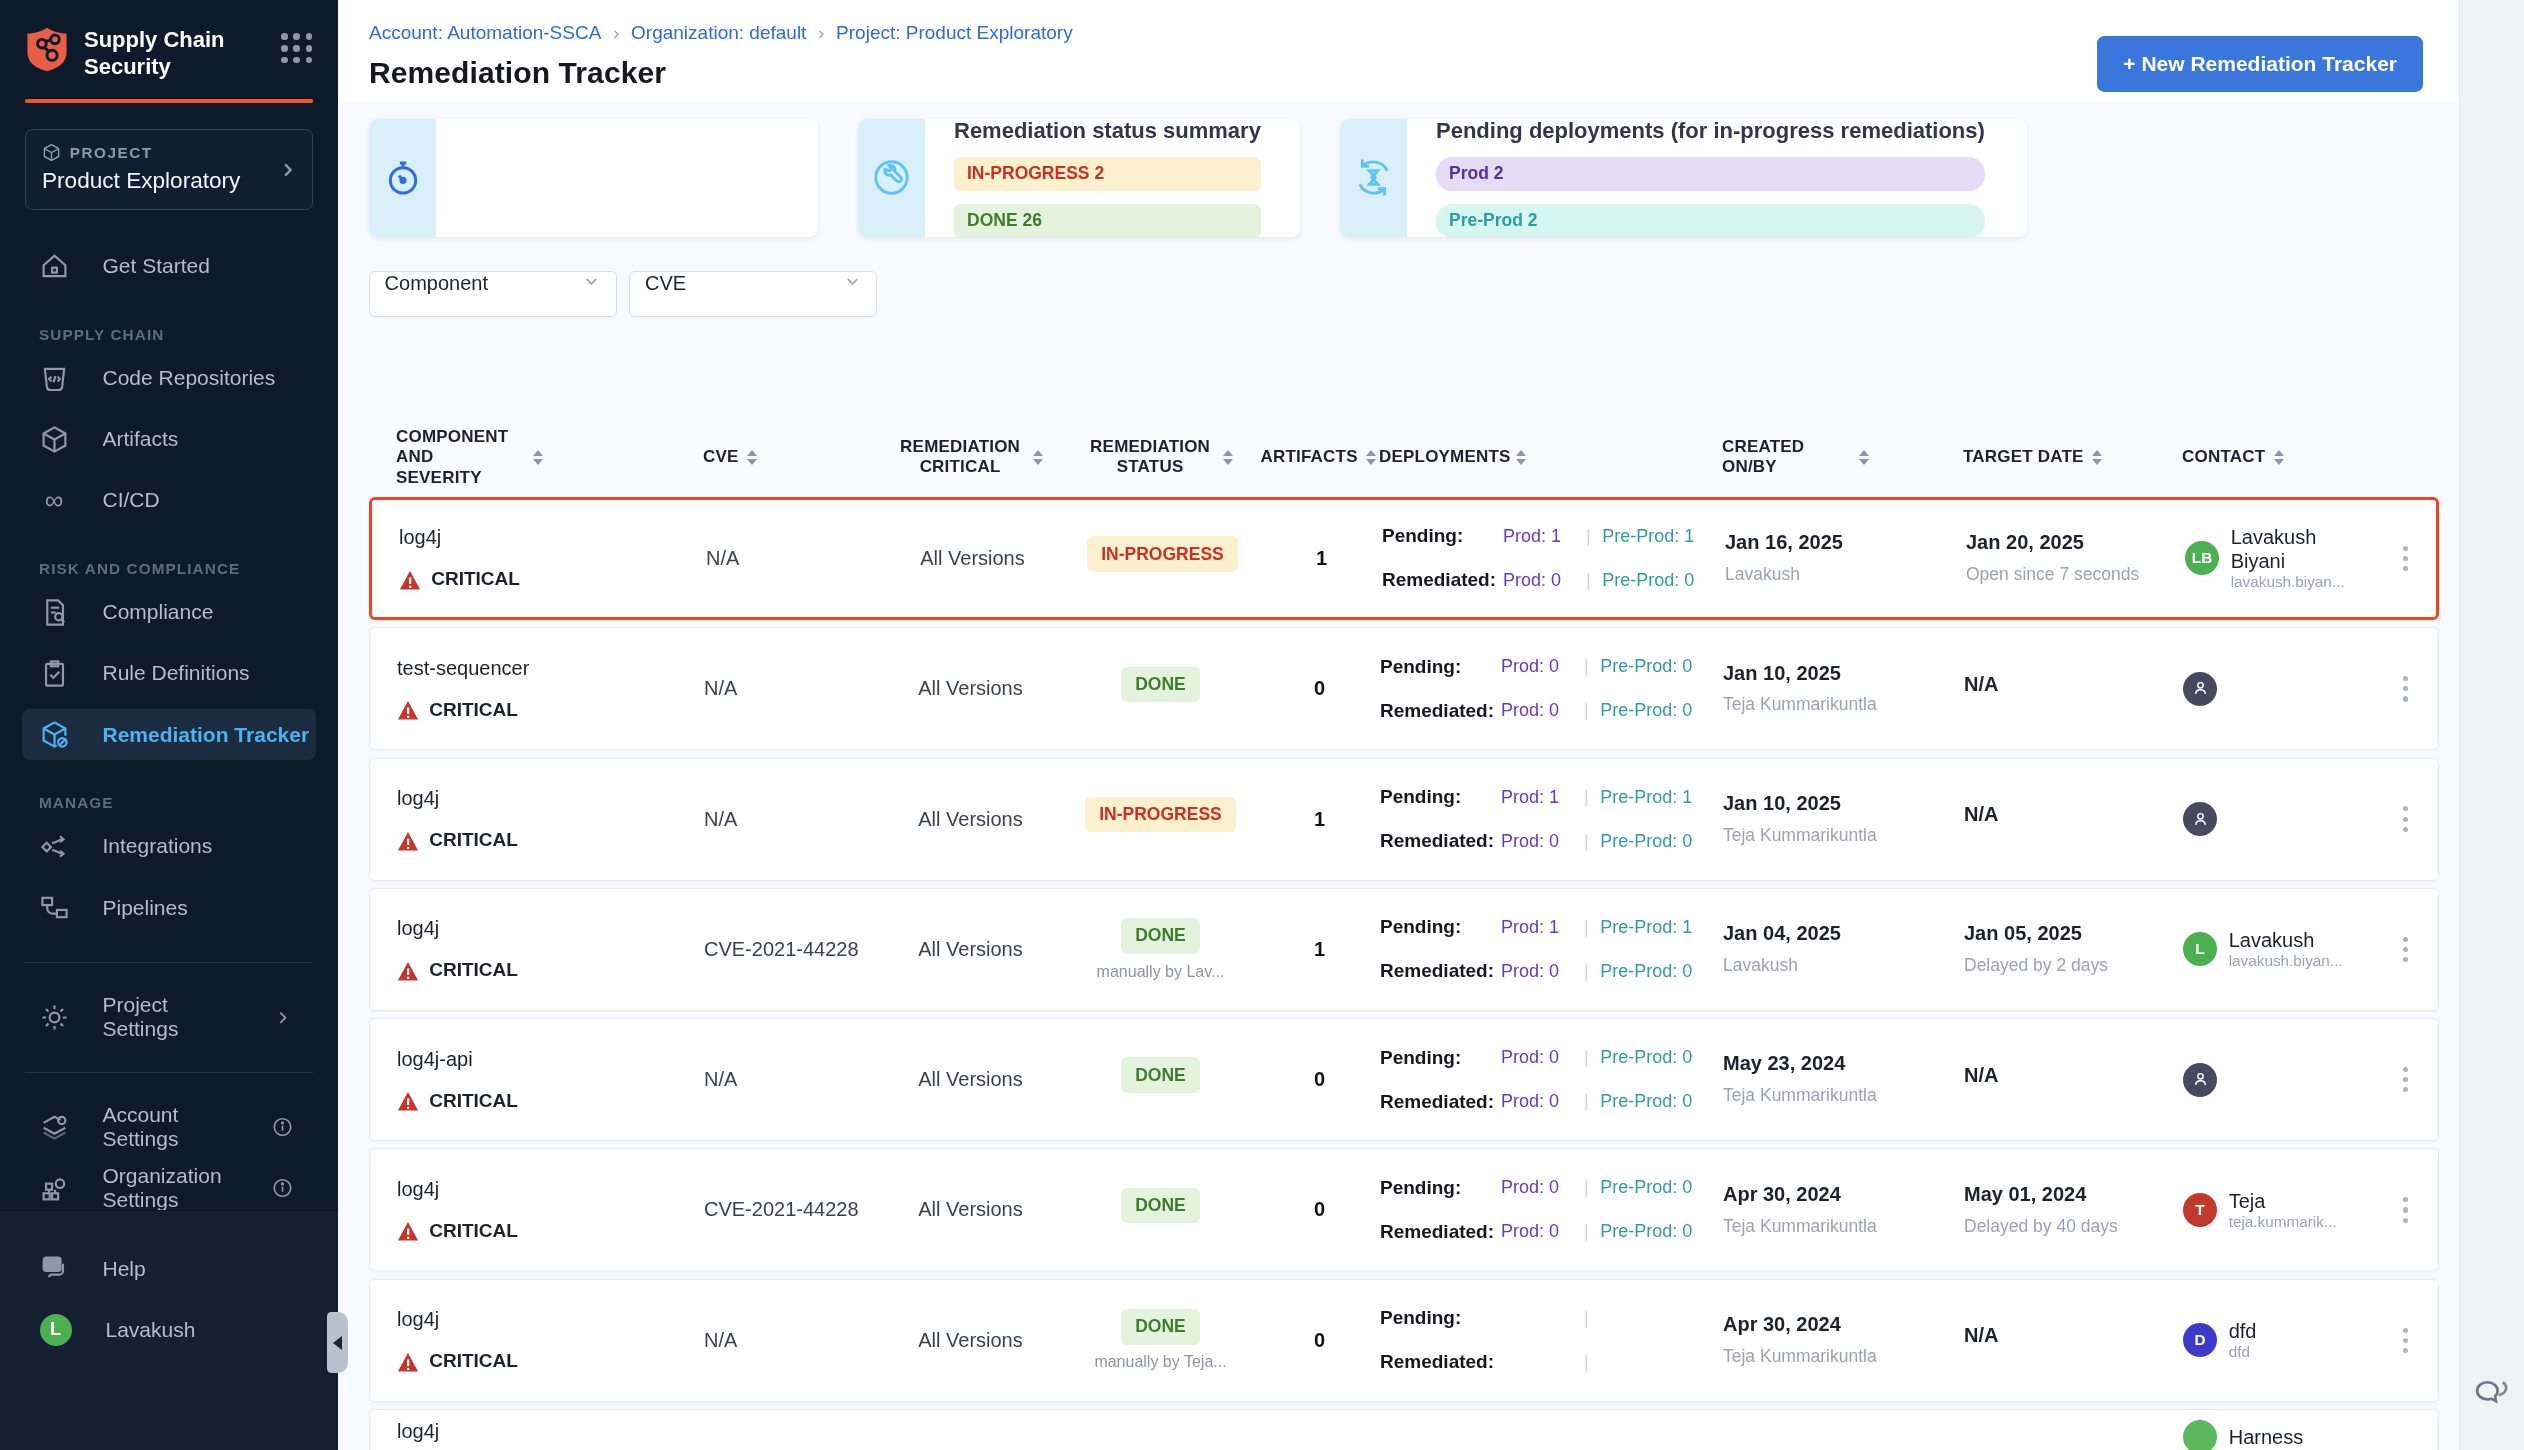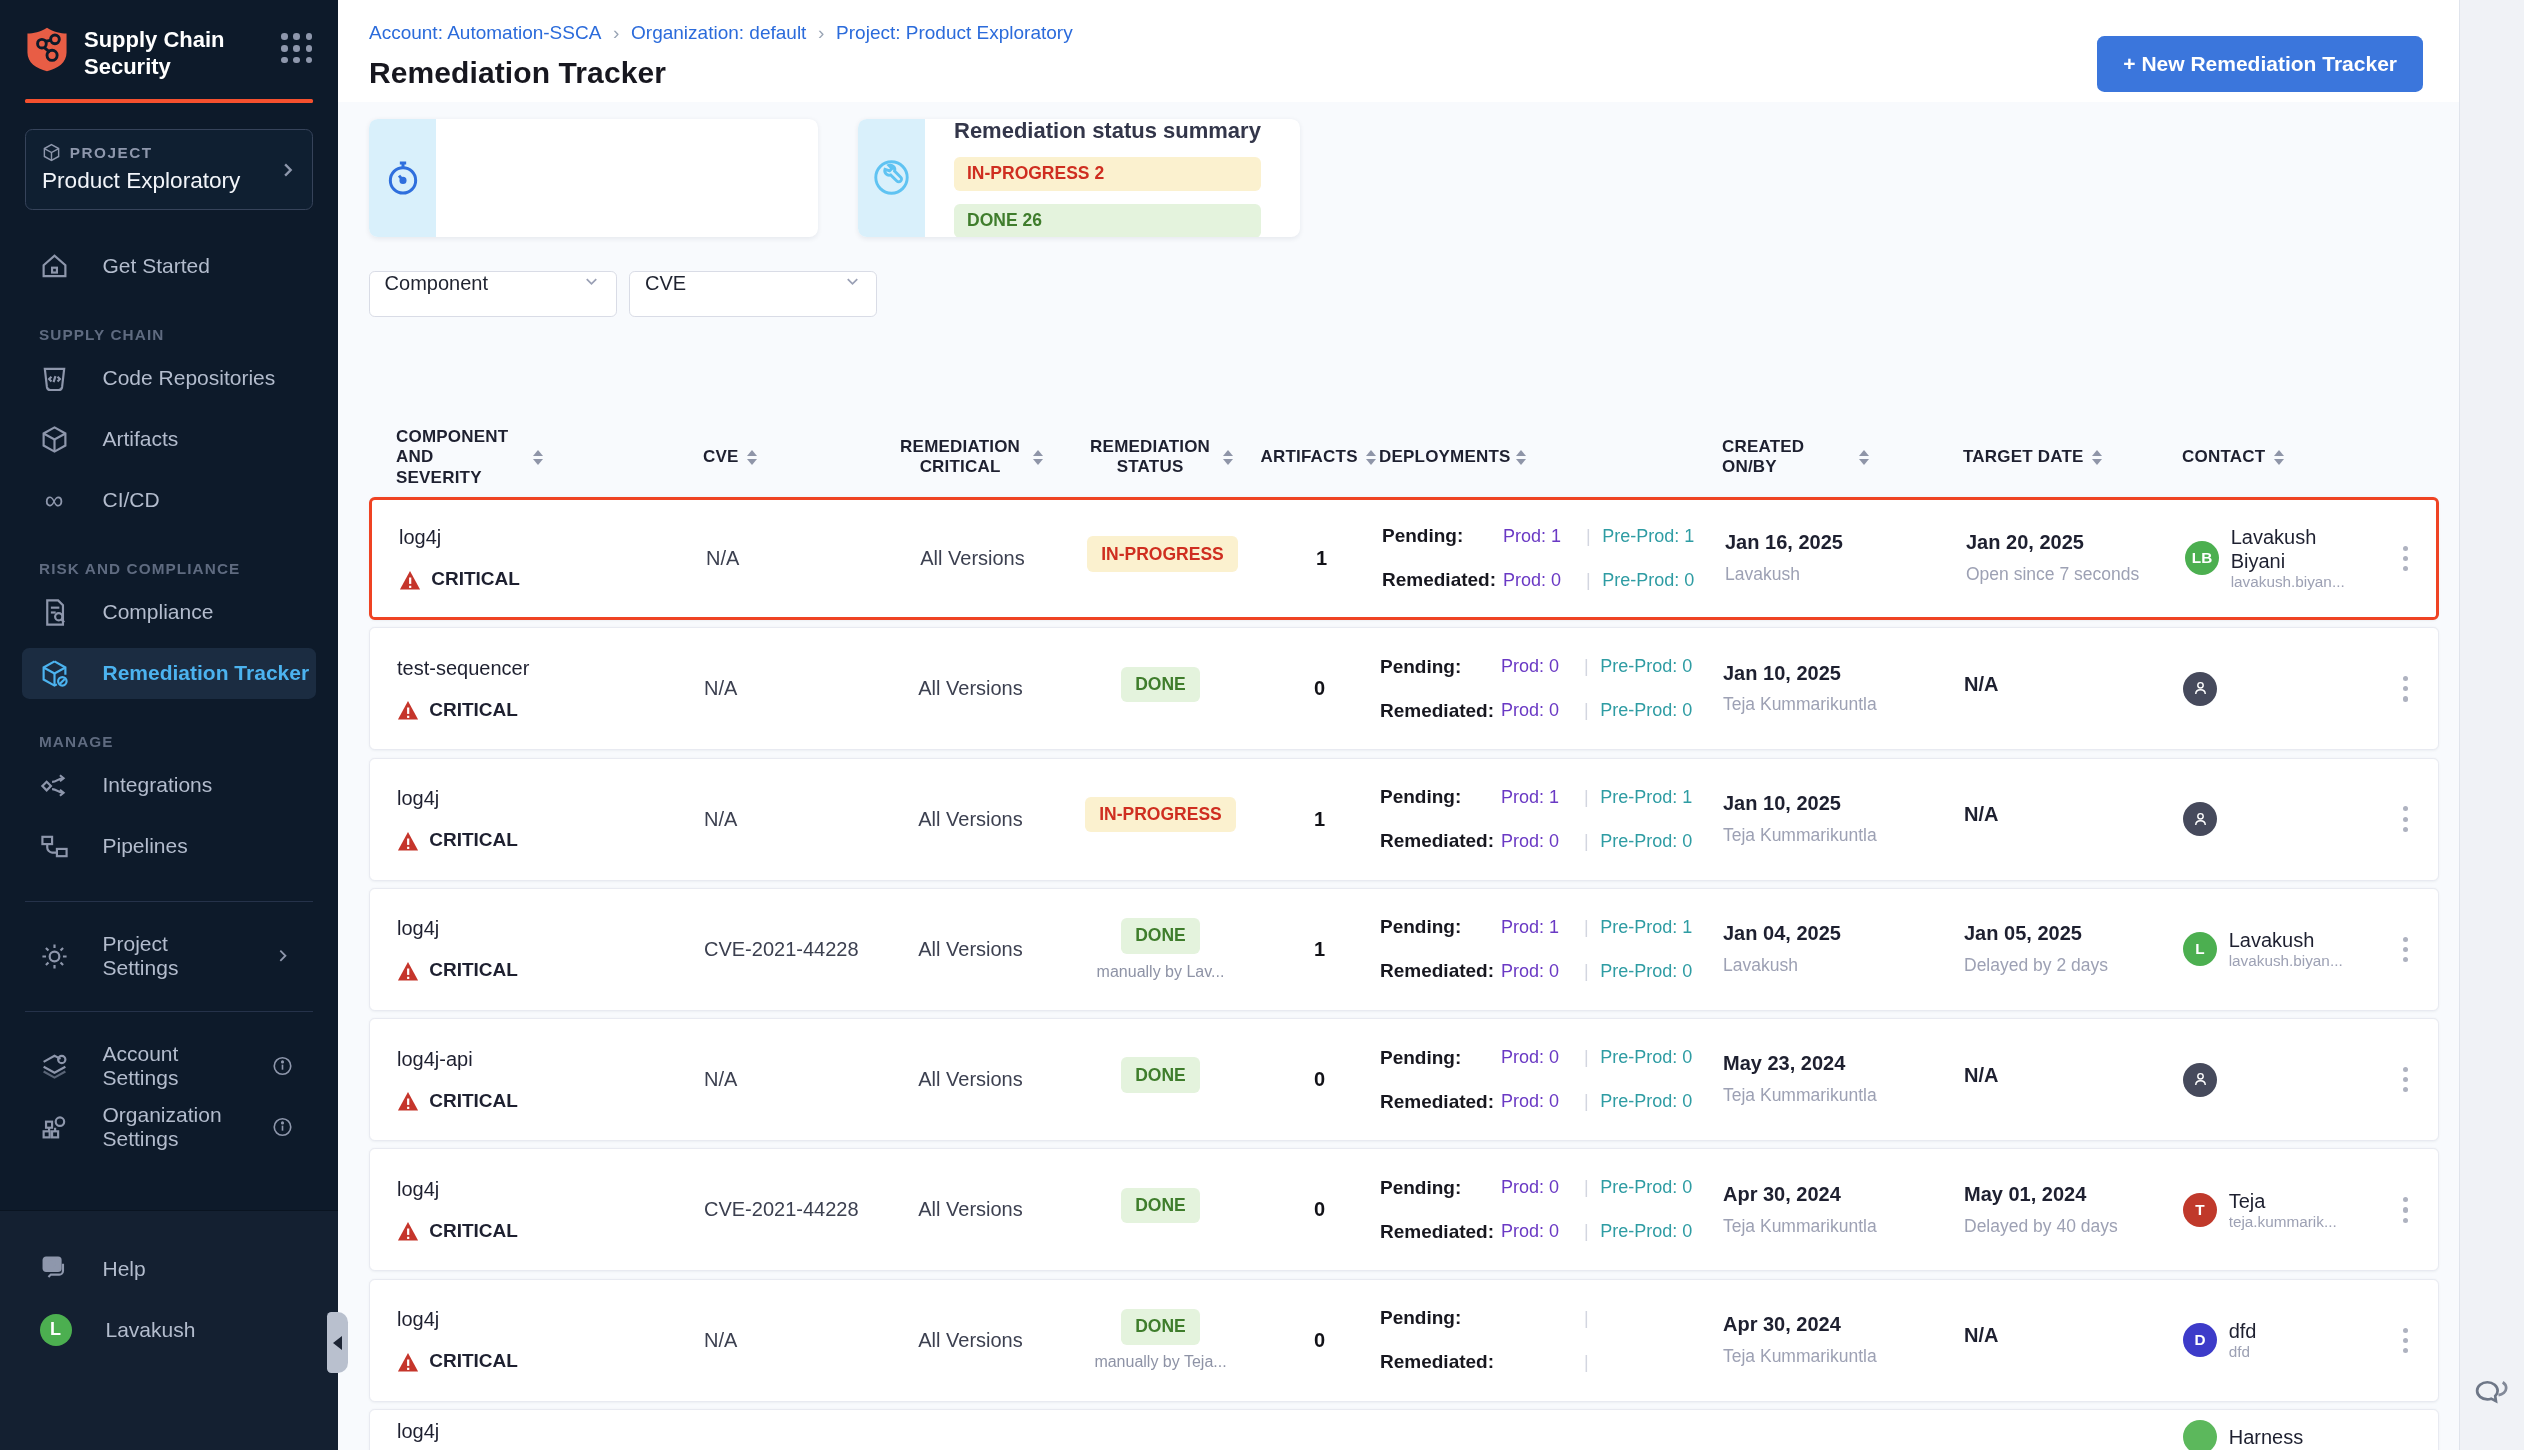--- a/index.html
+++ b/index.html
@@ -188,20 +188,28 @@
       <div class="nav-item">
         <svg width="29" height="29" viewBox="0 0 24 24" fill="none" stroke="#8e97ac" stroke-width="1.8">
             <path d="M6 2 H15 L19 6 V22 H6 Z"></path>
             <line x1="9" y1="8" x2="16" y2="8"></line>
             <line x1="9" y1="12" x2="13" y2="12"></line>
             <circle cx="15.5" cy="15.5" r="3"></circle>
             <line x1="17.7" y1="17.7" x2="20" y2="20"></line>
           </svg>
         <span class="lbl">Compliance</span>
       </div>
+      <div class="nav-item">
+        <svg width="29" height="29" viewBox="0 0 24 24" fill="none" stroke="#8e97ac" stroke-width="1.8">
+            <rect x="5" y="4" width="14" height="18" rx="1"></rect>
+            <rect x="9" y="2" width="6" height="4"></rect>
+            <polyline points="8.5 13 11 15.5 16 10.5"></polyline>
+          </svg>
+        <span class="lbl">Rule Definitions</span>
+      </div>
       <div class="nav-item active">
         <svg width="29" height="29" viewBox="0 0 24 24" fill="none" stroke="#4cb3ef" stroke-width="1.8">
             <path d="M12 2 L21 7 V13 M12 2 L3 7 V17 L12 22 L14 21"></path>
             <path d="M3 7 L12 12 L21 7"></path>
             <path d="M12 12 V22"></path>
             <circle cx="18.5" cy="18.5" r="3.5"></circle>
             <line x1="16.5" y1="20.5" x2="20.5" y2="16.5"></line>
           </svg>
         <span class="lbl">Remediation Tracker</span>
       </div>
@@ -331,20 +339,38 @@
           </div>
           <div class="card-body">
             <div class="card-title">Remediation status summary</div>
             <div class="badge-row">
               <span class="pill inprog">IN-PROGRESS 2</span>
               <span class="pill done">DONE 26</span>
             </div>
           </div>
         </div>
 
+        <div class="card" style="width:687px">
+          <div class="card-ic">
+            <svg width="41" height="41" viewBox="0 0 24 24" fill="none" stroke="#5fc3f2" stroke-width="1.7">
+                <path d="M20 8 A9 9 0 0 0 5.5 5.5"></path>
+                <polyline points="5.5 1.5 5.5 5.5 9.5 5.5"></polyline>
+                <path d="M4 16 A9 9 0 0 0 18.5 18.5"></path>
+                <polyline points="18.5 22.5 18.5 18.5 14.5 18.5"></polyline>
+                <path d="M9.5 8 H14.5 L11 12 L14.5 16 H9.5 L13 12 Z"></path>
+              </svg>
+          </div>
+          <div class="card-body">
+            <div class="card-title">Pending deployments (for in-progress remediations)</div>
+            <div class="badge-row">
+              <span class="pill prod">Prod 2</span>
+              <span class="pill preprod">Pre-Prod 2</span>
+            </div>
+          </div>
+        </div>
       </div>
 
       <div class="filters">
         <div class="select">
           <span>Component</span>
           <svg class="chev" width="19" height="19" viewBox="0 0 24 24" fill="none" stroke="#9aa0b5" stroke-width="2.2">
               <polyline points="6 9 12 15 18 9"></polyline>
             </svg>
         </div>
         <div class="select">

